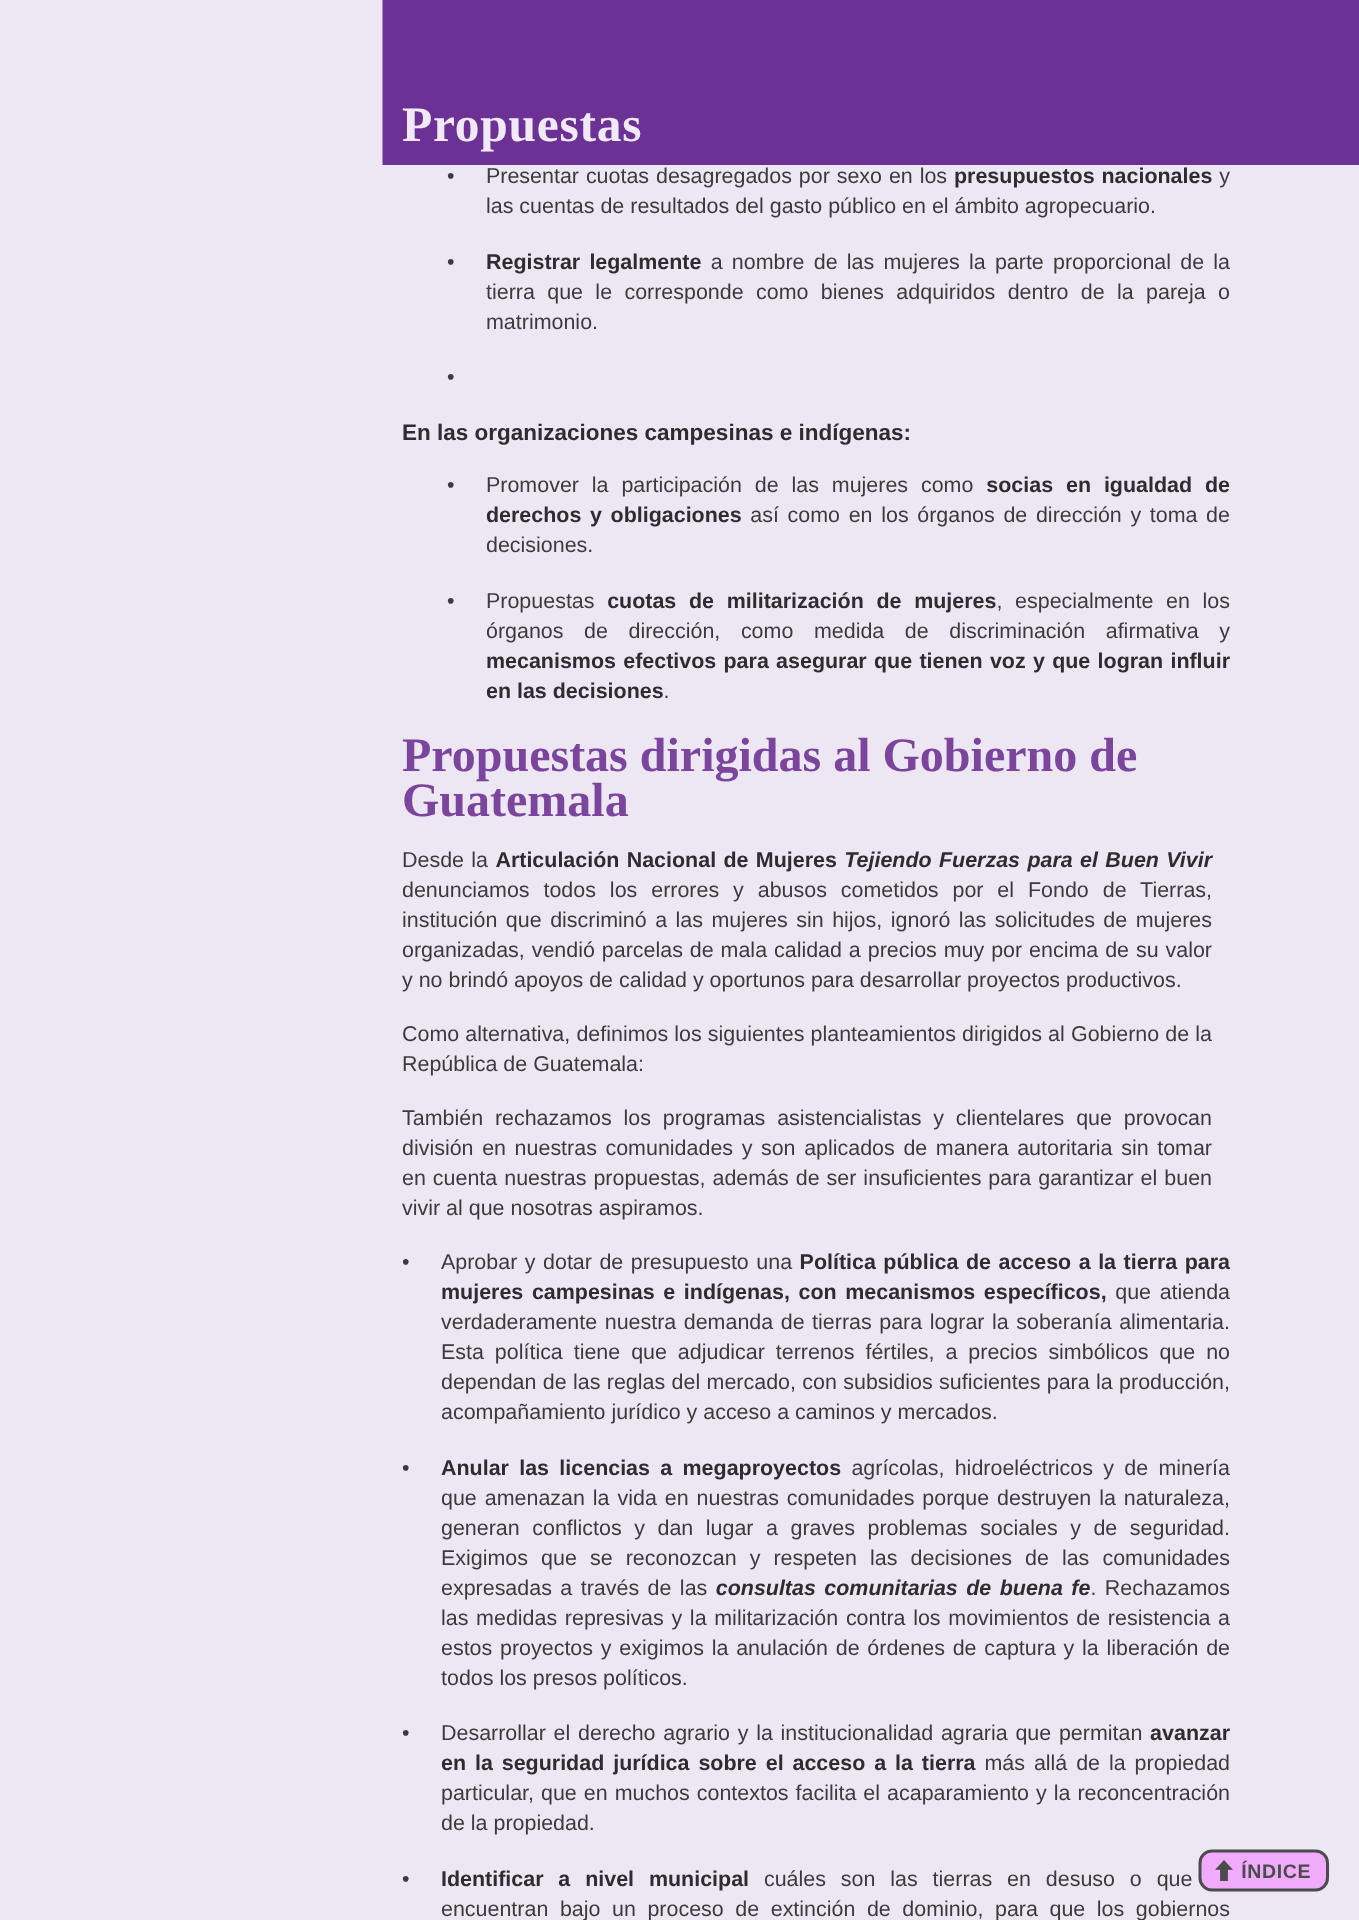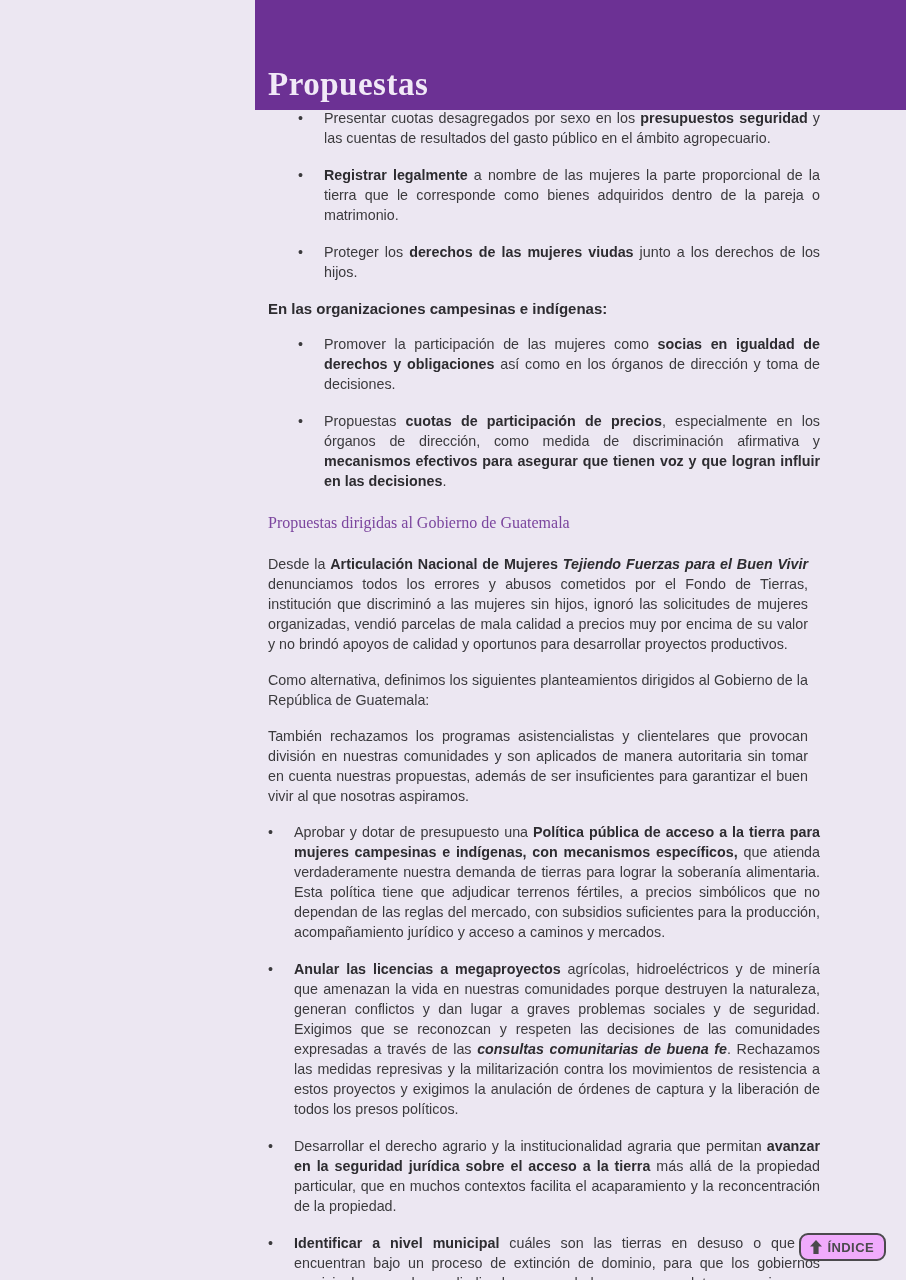--- a/index.html
+++ b/index.html
@@ -29,22 +29,22 @@
   }
   .content span { display:inline; }
   .b { font-weight:bold; color:#2d2c30; }
   .i { font-style:italic; }
 
   .subheading {
     font-size:15px; font-weight:bold; color:#2d2c30;
     margin:2px 0 15px 0; text-align:left;
   }
   .section_title {
-    font-family:"Liberation Serif", serif; font-weight:normal;
-    font-size:16px; line-height:30px; color:#7b459e;
+    font-family:"Liberation Serif", serif; font-weight:bold;
+    font-size:32px; line-height:30px; color:#7b459e;
     margin:10px 0 16px 0; text-align:left;
   }
   .paragraph { margin:0 12px 16px 0; }
 
   .bullet { display:flex; margin:0 0 17px 0; }
   .bullet .dot { flex:0 0 26px; text-align:left; }
   .bullet.inner { padding-left:30px; }
   .bullet .bt { flex:1; }
 
   
@@ -65,38 +65,37 @@
 
 <div class="page">
 
   <header class="band">
     <h1>Propuestas</h1>
   </header>
 
   <main class="content" id="doc-body">
       <div class="bullet inner">
         <span class="dot">•</span>
-        <div class="bt"><span>Presentar cuotas desagregados por sexo en los </span><span class="b">presupuestos seguridad</span><span> y las cuentas de resultados del gasto público en el ámbito agropecuario.</span></div>
+        <div class="bt"><span>Presentar cuotas desagregados por sexo en los </span><span class="b">presupuestos nacionales</span><span> y las cuentas de resultados del gasto público en el ámbito agropecuario.</span></div>
       </div>
       <div class="bullet inner">
         <span class="dot">•</span>
         <div class="bt"><span class="b">Registrar legalmente</span><span> a nombre de las mujeres la parte proporcional de la tierra que le corresponde como bienes adquiridos dentro de la pareja o matrimonio.</span></div>
       </div>
       <div class="bullet inner">
         <span class="dot">•</span>
-        <div class="bt"><span>Proteger los </span><span class="b">derechos de las mujeres viudas</span><span> junto a los derechos de los hijos.</span></div>
       </div>
       <h3 class="subheading"><span class="b">En las organizaciones campesinas e indígenas:</span></h3>
       <div class="bullet inner">
         <span class="dot">•</span>
         <div class="bt"><span>Promover la participación de las mujeres como </span><span class="b">socias en igualdad de derechos y obligaciones</span><span> así como en los órganos de dirección y toma de decisiones.</span></div>
       </div>
       <div class="bullet inner">
         <span class="dot">•</span>
-        <div class="bt"><span>Propuestas </span><span class="b">cuotas de participación de precios</span><span>, especialmente en los órganos de dirección, como medida de discriminación afirmativa y </span><span class="b">mecanismos efectivos para asegurar que tienen voz y que logran influir en las decisiones</span><span>.</span></div>
+        <div class="bt"><span>Propuestas </span><span class="b">cuotas de militarización de mujeres</span><span>, especialmente en los órganos de dirección, como medida de discriminación afirmativa y </span><span class="b">mecanismos efectivos para asegurar que tienen voz y que logran influir en las decisiones</span><span>.</span></div>
       </div>
       <h2 class="section_title"><span>Propuestas dirigidas al Gobierno de Guatemala</span></h2>
       <p class="paragraph"><span>Desde la </span><span class="b">Articulación Nacional de Mujeres </span><span class="b i">Tejiendo Fuerzas para el Buen Vivir</span><span> denunciamos todos los errores y abusos cometidos por el Fondo de Tierras, institución que discriminó a las mujeres sin hijos, ignoró las solicitudes de mujeres organizadas, vendió parcelas de mala calidad a precios muy por encima de su valor y no brindó apoyos de calidad y oportunos para desarrollar proyectos productivos.</span></p>
       <p class="paragraph"><span>Como alternativa, definimos los siguientes planteamientos dirigidos al Gobierno de la República de Guatemala:</span></p>
       <p class="paragraph"><span>También rechazamos los programas asistencialistas y clientelares que provocan división en nuestras comunidades y son aplicados de manera autoritaria sin tomar en cuenta nuestras propuestas, además de ser insuficientes para garantizar el buen vivir al que nosotras aspiramos.</span></p>
       <div class="bullet outer">
         <span class="dot">•</span>
         <div class="bt"><span>Aprobar y dotar de presupuesto una </span><span class="b">Política pública de acceso a la tierra para mujeres campesinas e indígenas, con mecanismos específicos,</span><span> que atienda verdaderamente nuestra demanda de tierras para lograr la soberanía alimentaria. Esta política tiene que adjudicar terrenos fértiles, a precios simbólicos que no dependan de las reglas del mercado, con subsidios suficientes para la producción, acompañamiento jurídico y acceso a caminos y mercados.</span></div>
       </div>
       <div class="bullet outer">

